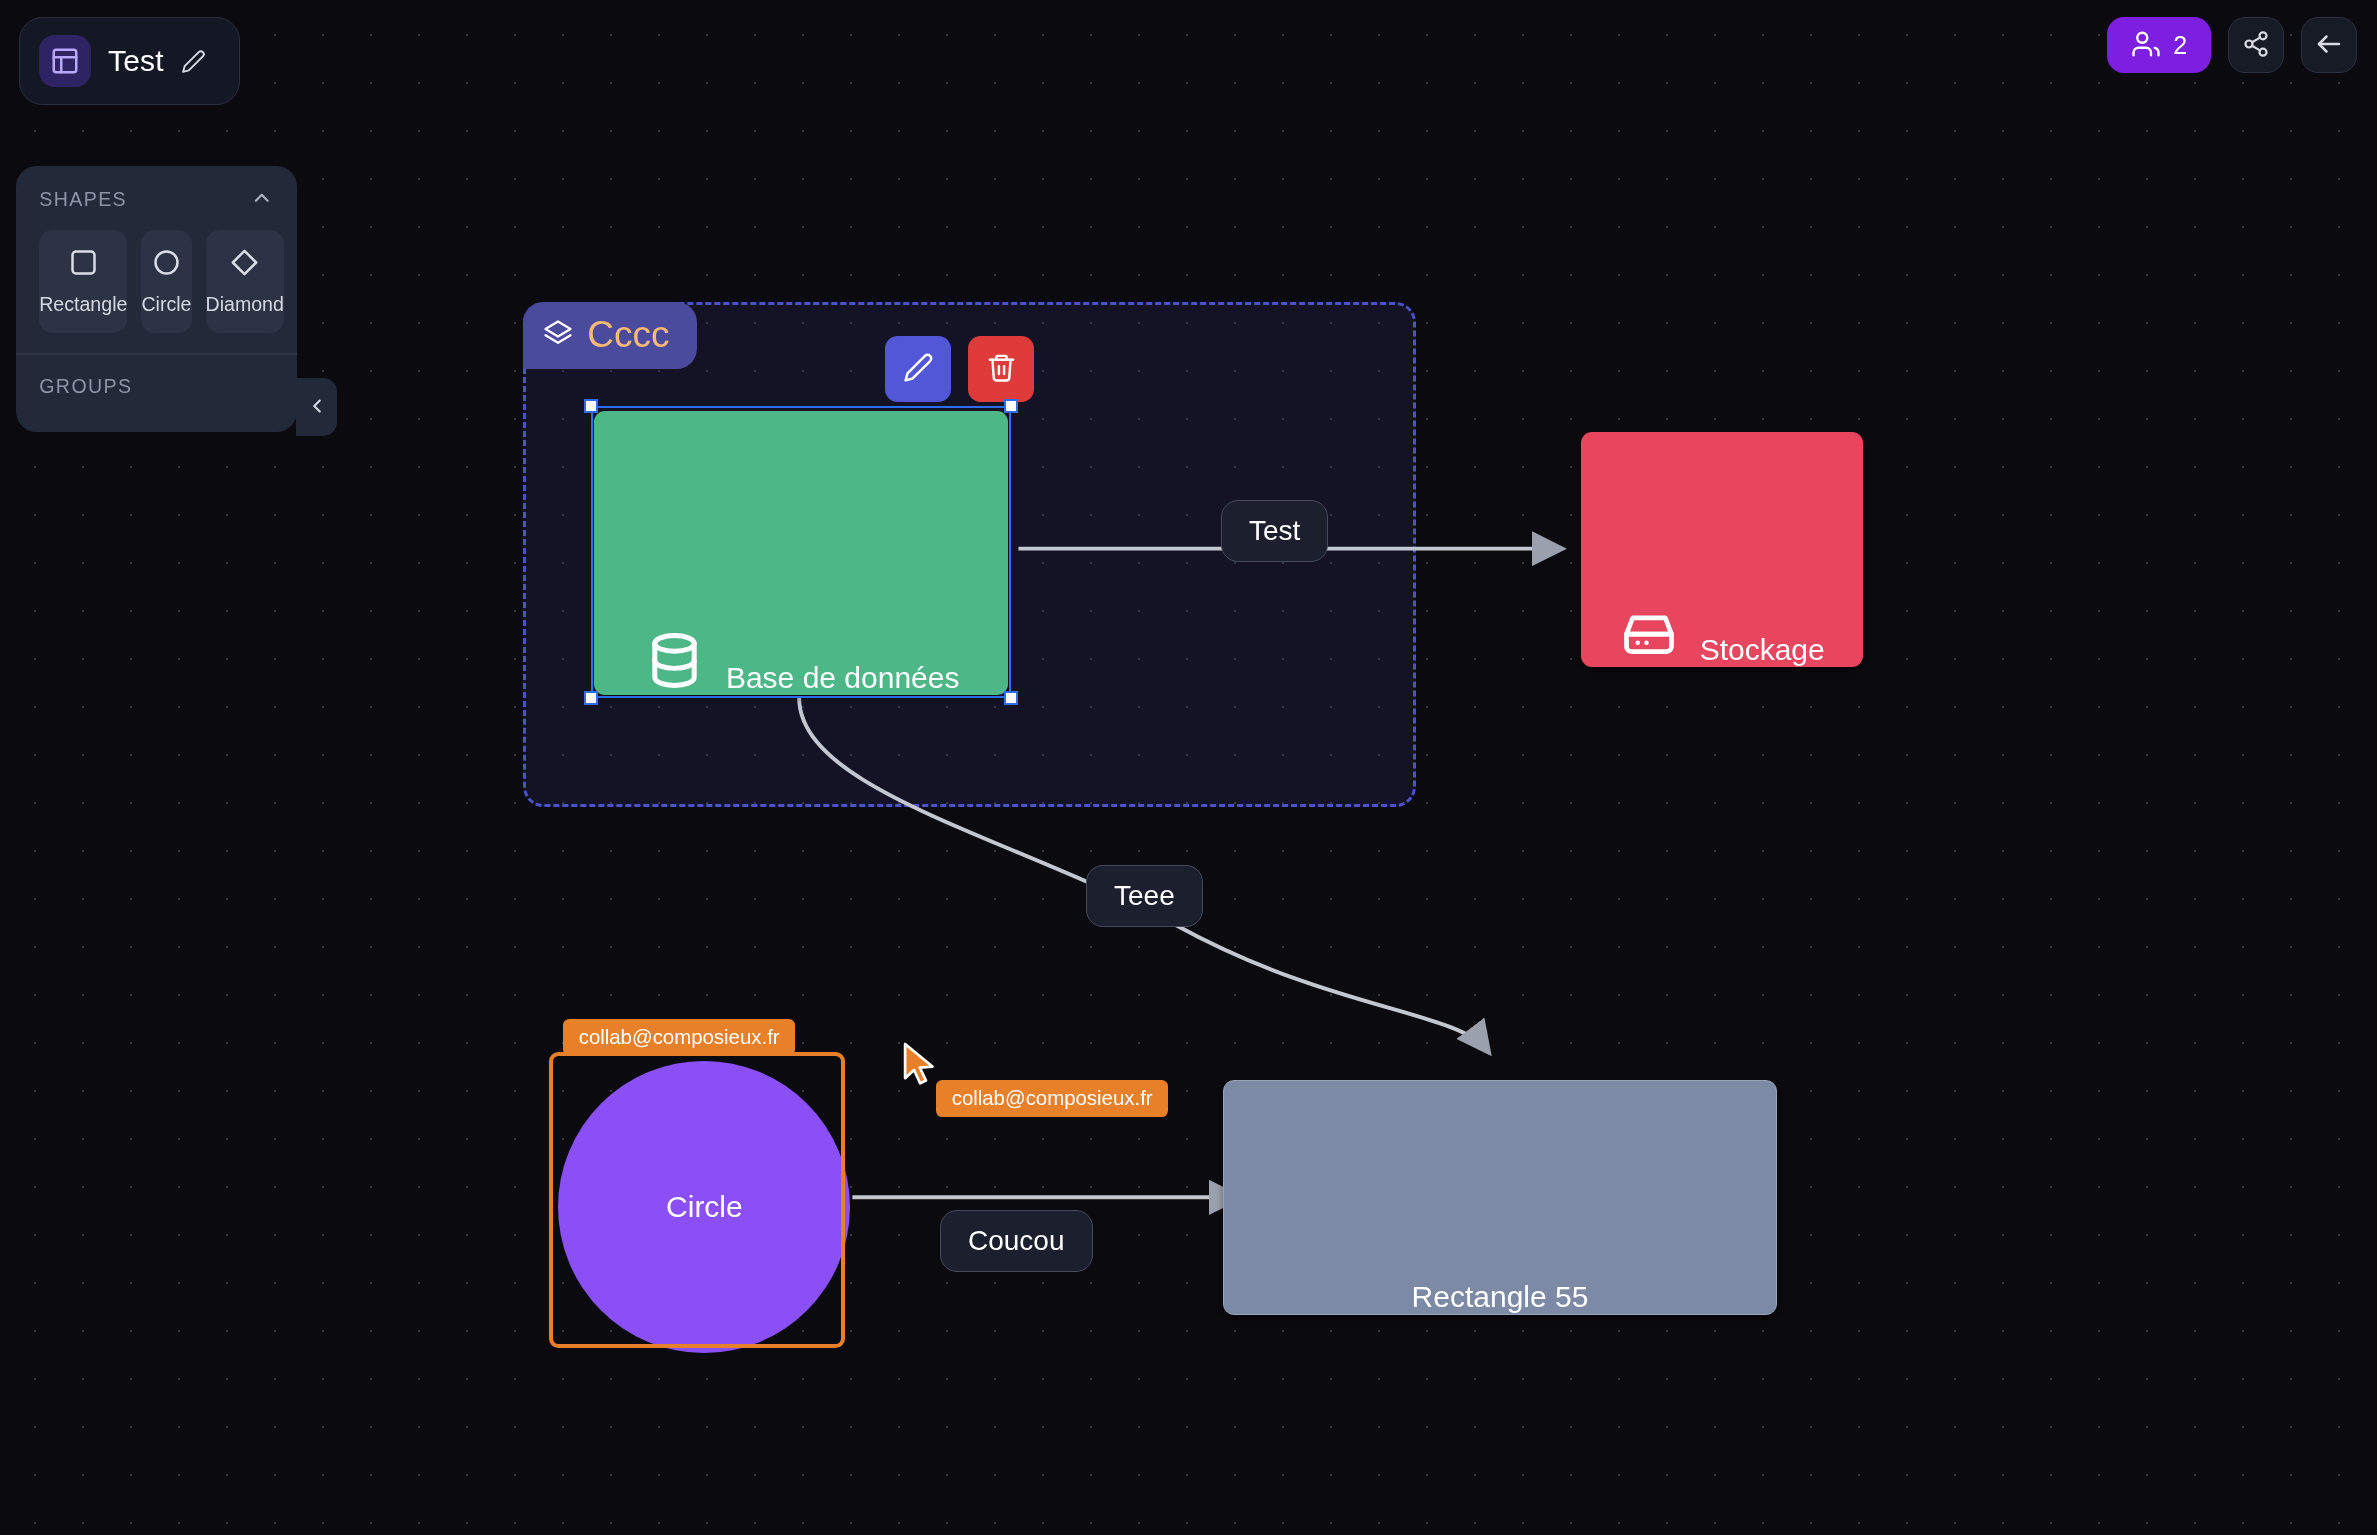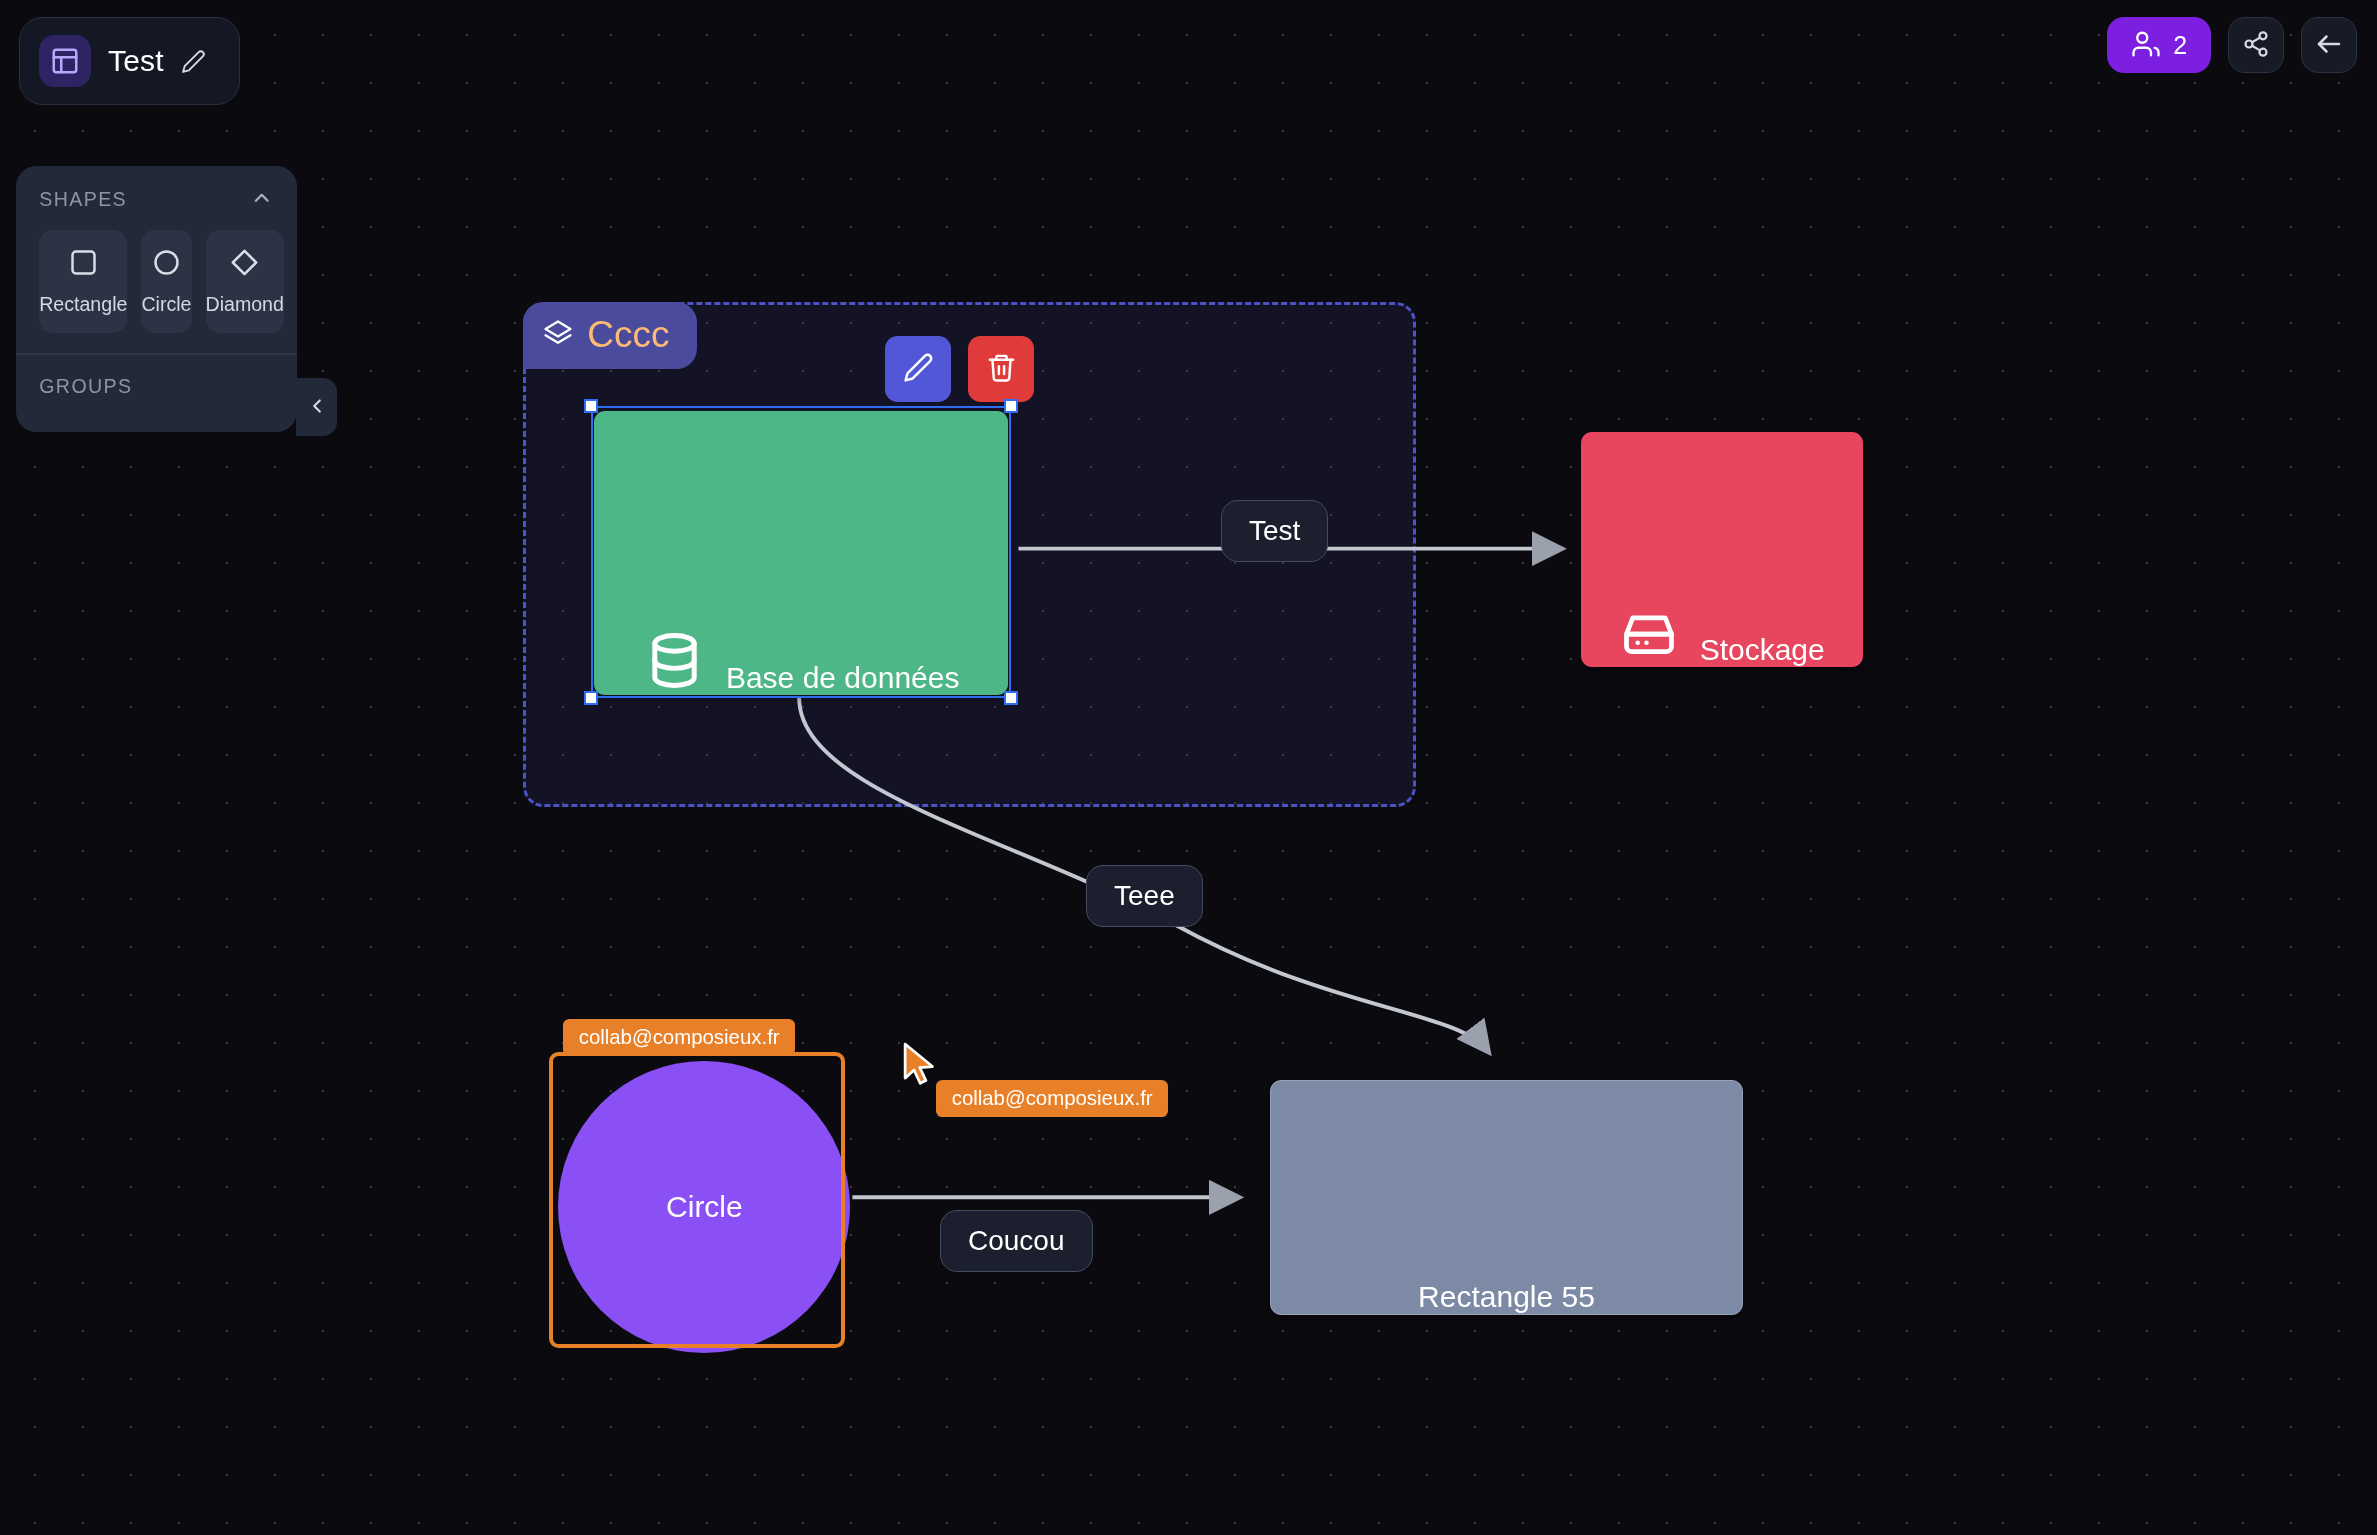--- a/index.html
+++ b/index.html
@@ -213,21 +213,21 @@
     left: 594px; top: 411px; width: 414px; height: 284px;
     background: #4eb787;
     box-shadow: 0 3.1px 7.8px rgba(0,0,0,0.35);
   }
   .node-storage {
     left: 1581px; top: 432px; width: 282px; height: 235px;
     background: #e8455e;
     box-shadow: 0 3.1px 7.8px rgba(0,0,0,0.35);
   }
   .node-rect {
-    left: 1270px; top: 1080px; width: 473px; height: 235px;
+    left: 1223px; top: 1080px; width: 554px; height: 235px;
     background: #7c8aa5;
     border: 0.8px solid #98a3b8;
     box-shadow: 0 3.1px 7.8px rgba(0,0,0,0.35);
   }
   .node-circle-wrap {
     position: absolute;
     left: 549px; top: 1052px; width: 296px; height: 296px;
     z-index: 20;
   }
   .node-circle {

